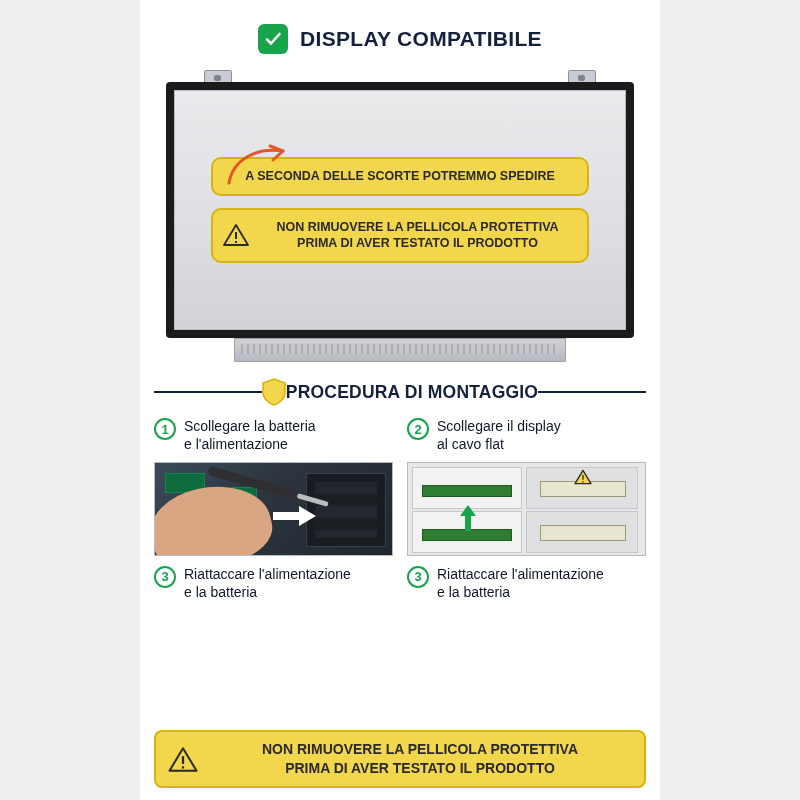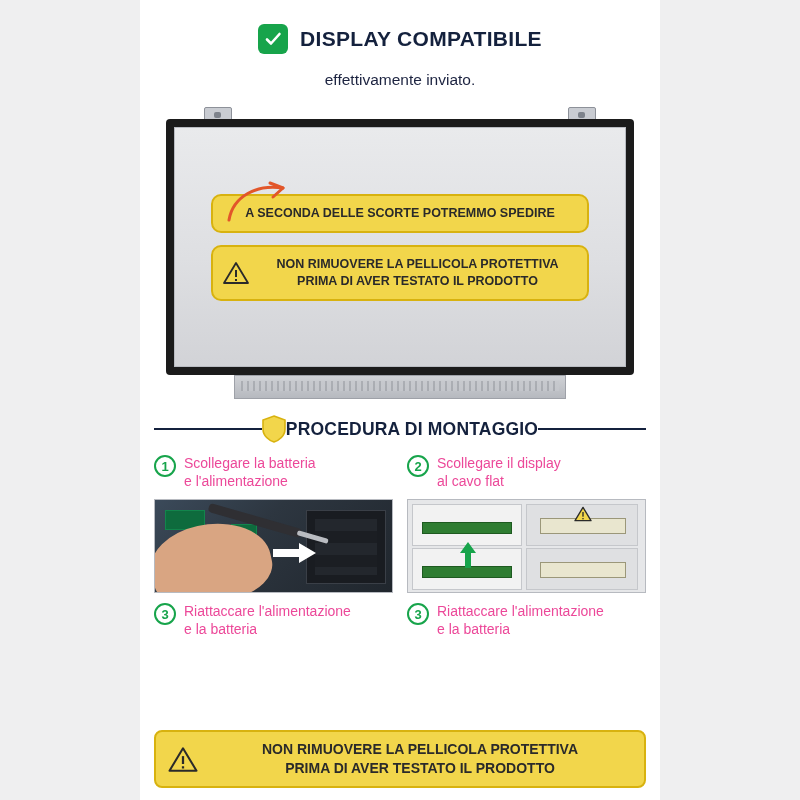--- a/index.html
+++ b/index.html
@@ -209,21 +209,21 @@
     font-size: 13px;
     font-weight: bold;
     display: flex;
     align-items: center;
     justify-content: center;
     box-sizing: border-box;
   }
   .step-text {
     font-size: 14px;
     line-height: 1.28;
-    color: #ec4899;
+    color: #0f172a;
   }
   .photo {
     height: 92px;
     border: 1px solid #b7bac0;
     position: relative;
     overflow: hidden;
     background: #2b2f36;
     margin-bottom: 10px;
   }
   .photo.flat { background: #e6e7e9; }
@@ -322,21 +322,20 @@
     <div class="header-row">
       <span class="check-badge">
         <svg width="20" height="20" viewBox="0 0 20 20">
           <path d="M4 10.5 L8 14.5 L16.5 5" fill="none" stroke="#ffffff" stroke-width="2.6" stroke-linecap="round" stroke-linejoin="round"></path>
         </svg>
       </span>
       <span class="header-title">DISPLAY COMPATIBILE</span>
     </div>
 
     <div class="intro">
-      <div>effettivamente inviato.</div>
     </div>
 
     <div class="display-wrap">
       <div class="tab l"></div>
       <div class="tab r"></div>
 
       <div class="screen-outer">
         <div class="screen-inner">
 
           <svg class="arrow-curve" viewBox="0 0 70 42">

